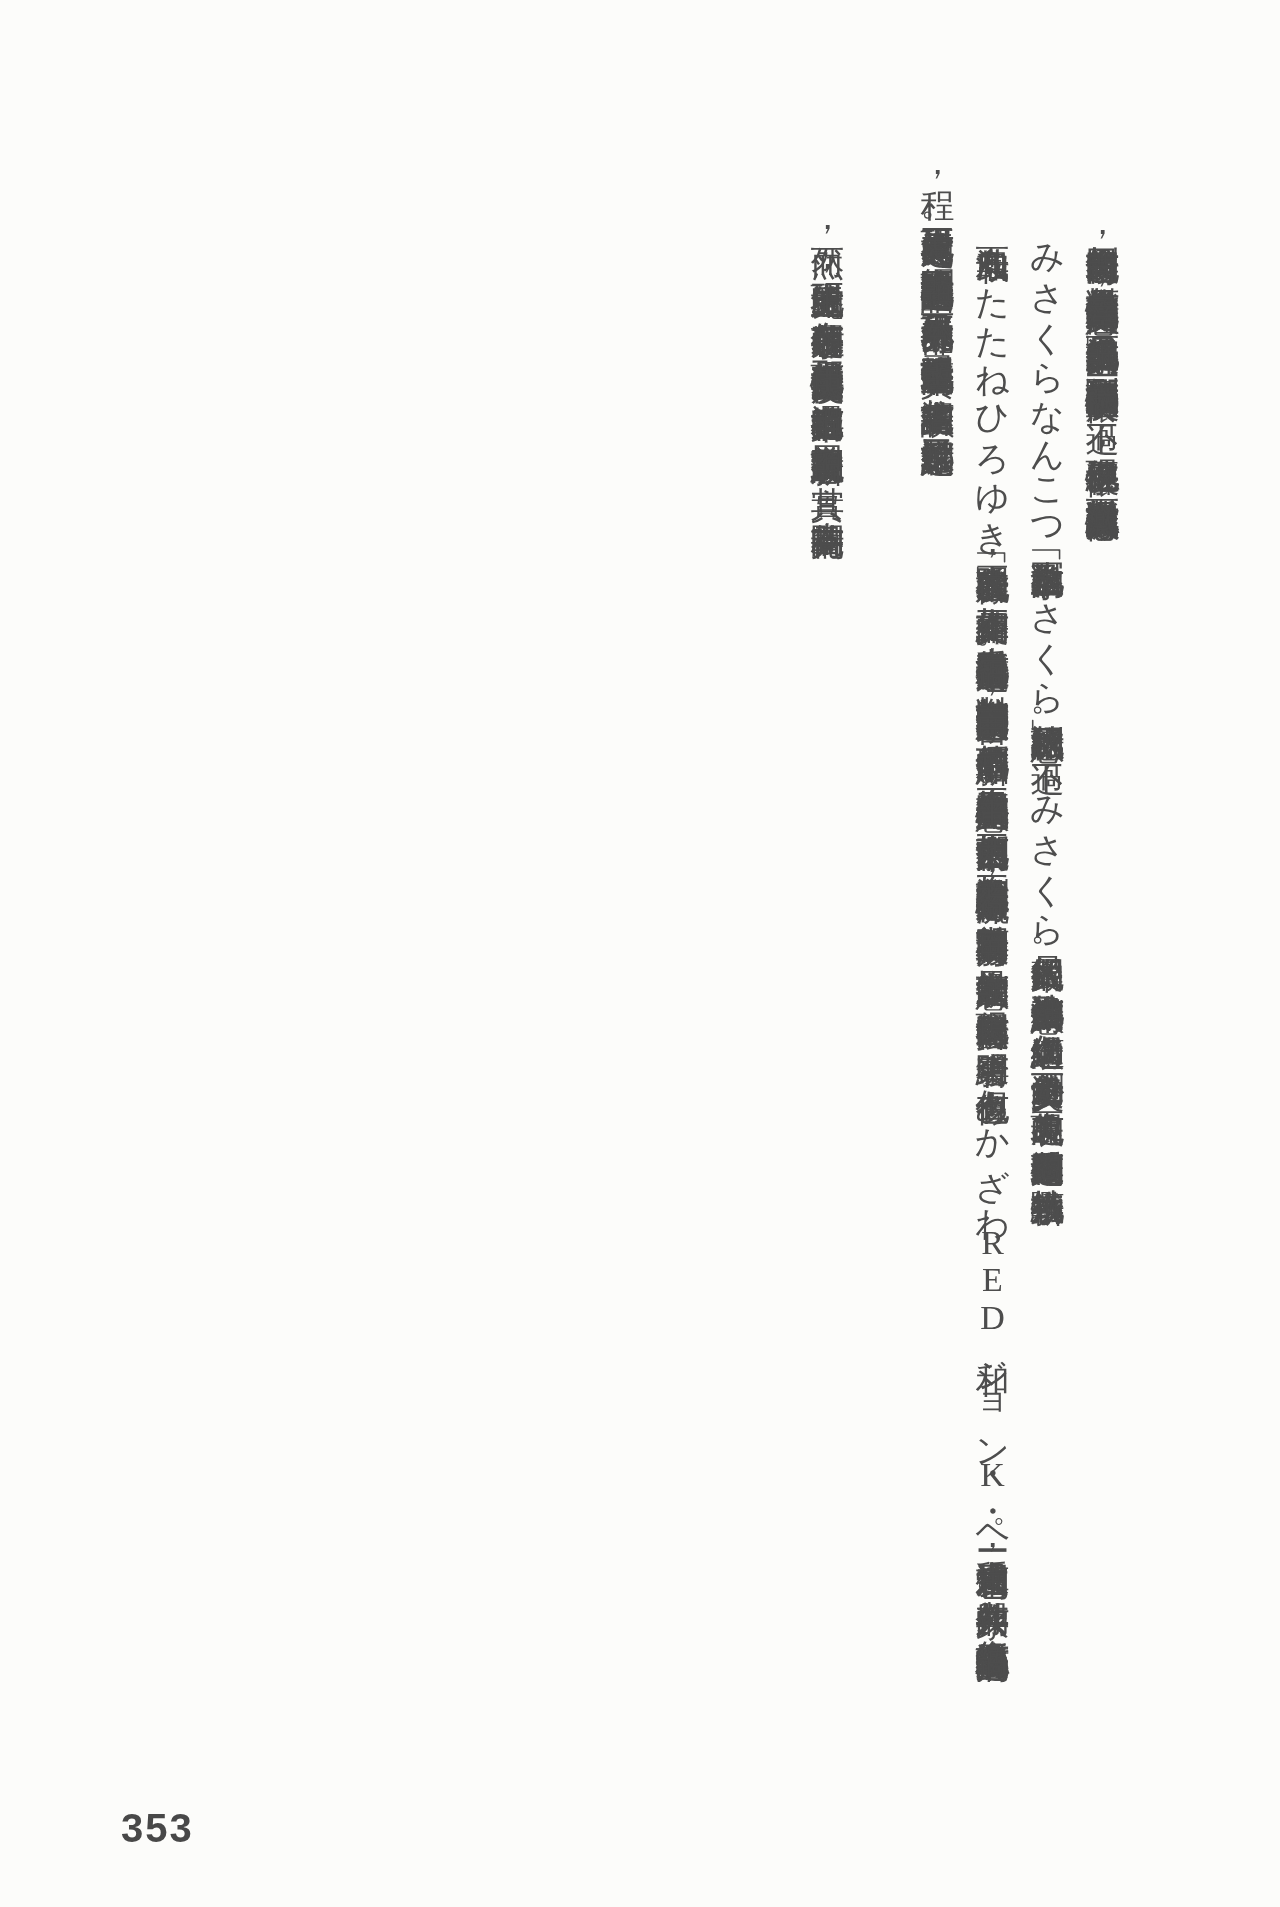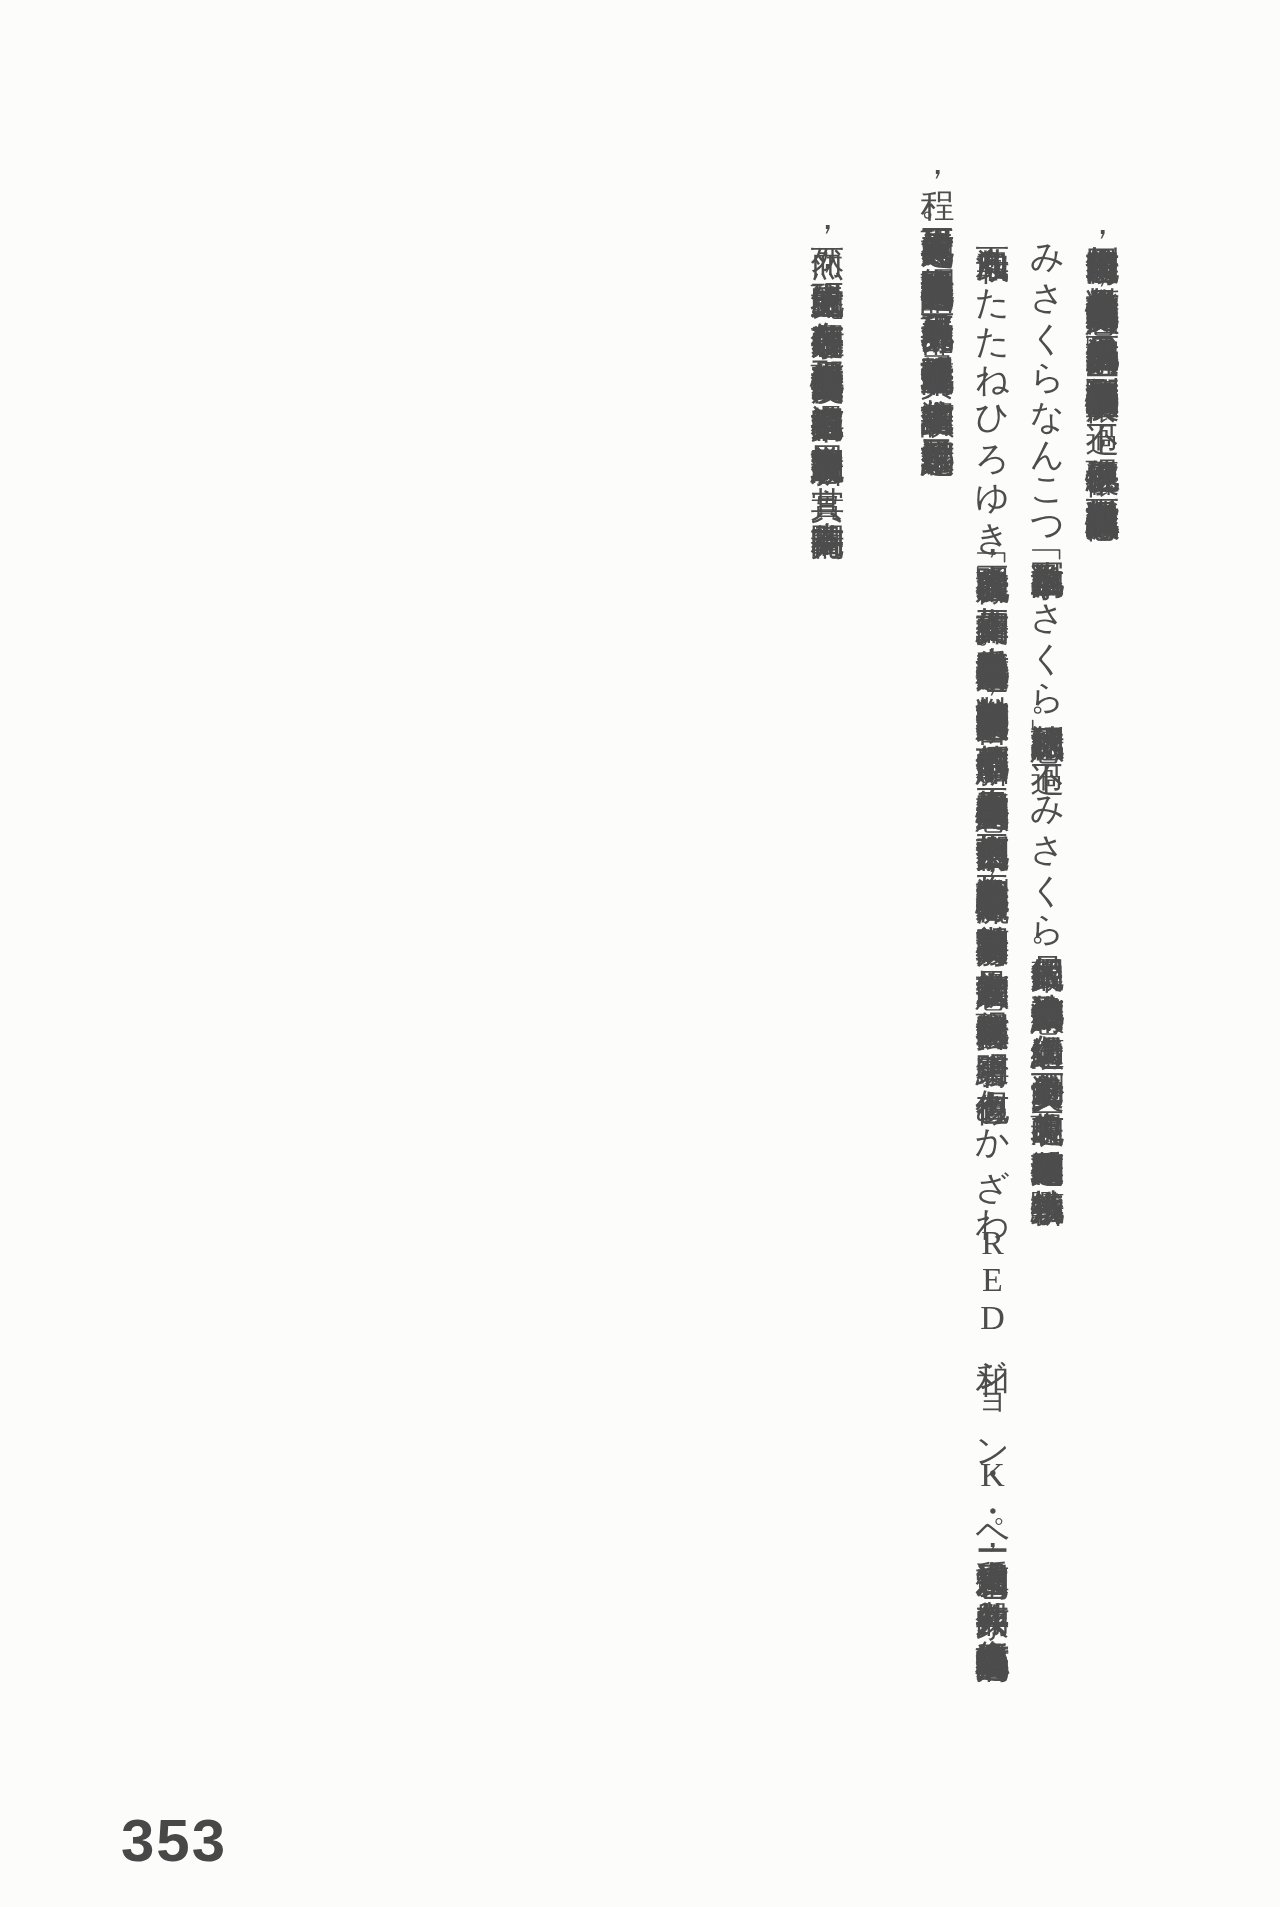--- a/index.html
+++ b/index.html
@@ -38,21 +38,21 @@
     text-indent:1.6em;
   }
   .text-block p.extra-gap{
     margin-block-start:55px;
   }
   .page-number{
     position:absolute;
     left:121px;
     top:1806px;
     font-family:"Liberation Sans","DejaVu Sans",sans-serif;
-    font-size:60px;
+    font-size:40px;
     font-weight:700;
     letter-spacing:2px;
     color:var(--pnum);
   }
 </style>
 </head>
 <body>
 
 <div class="page">
 

